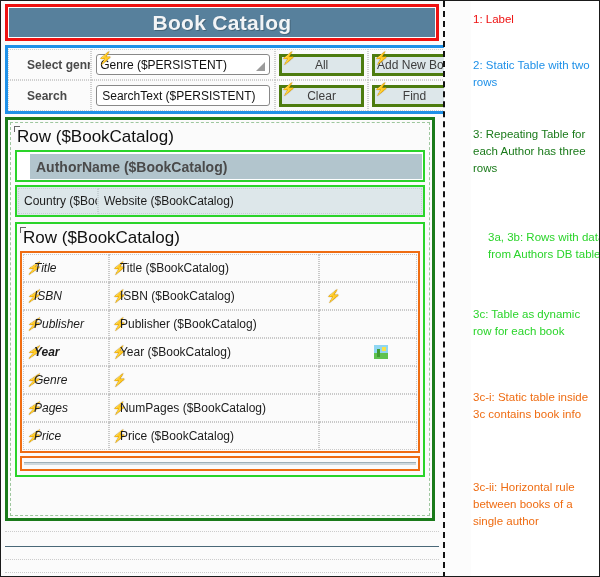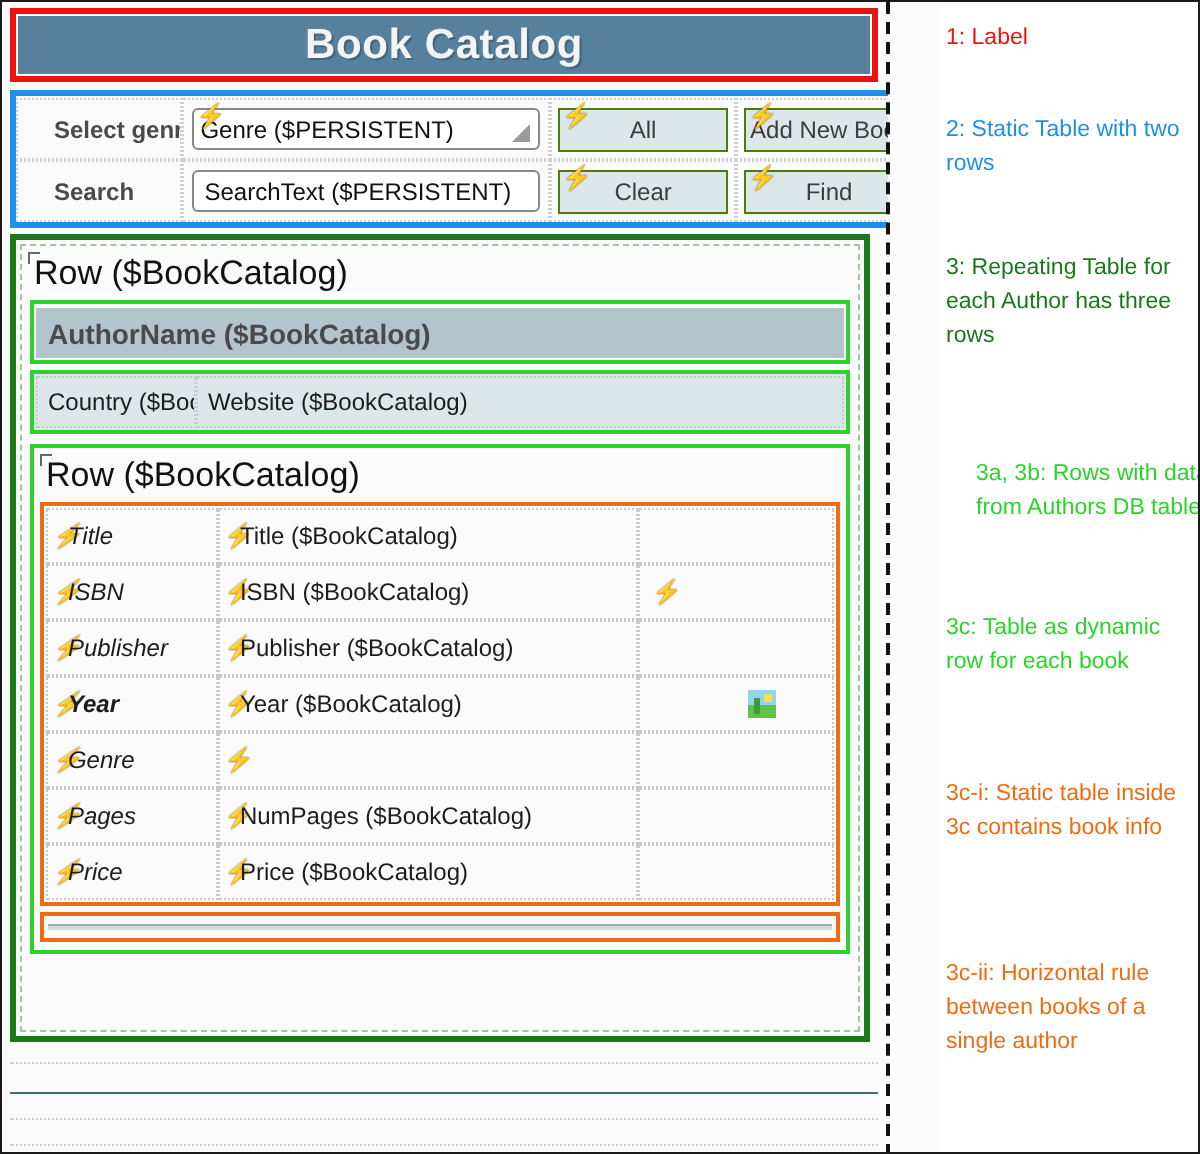--- a/index.html
+++ b/index.html
@@ -107,21 +107,21 @@
     border: 1px solid #888;
     border-radius: 3px;
     display: flex; align-items: center;
     font-size: 12px; color: #111;
     padding-left: 5px;
     white-space: nowrap;
   }
   .btn {
     width: 100%; height: 22px;
     background: #dde7ea;
-    border: 1px solid #4d7c0f;
+    border: 3px solid #4d7c0f;
     display: flex; align-items: center; justify-content: center;
     font-size: 12px; color: #3d3d3d;
     white-space: nowrap;
   }
   .btn.left { justify-content: flex-start; padding-left: 2px; }
 
   
   .bolt {
     font-size: 12px;
     line-height: 1;
@@ -162,21 +162,21 @@
     width: 5px; height: 5px;
     border-left: 1px solid #666;
     border-top: 1px solid #666;
   }
 
   
   #authorname-box {
     margin: 1px 2px 0 2px;
     border: 2px solid #2ad42a;
     background: #fff;
-    padding: 2px 1px 1px 1px;
+    padding: 2px 1px 1px 13px;
   }
   #authorname-band {
     background: #b2c5cd;
     height: 25px;
     display: flex; align-items: center;
     padding-left: 6px;
     font-size: 14px; font-weight: bold; color: #4a4a4a;
     white-space: nowrap;
   }
 

